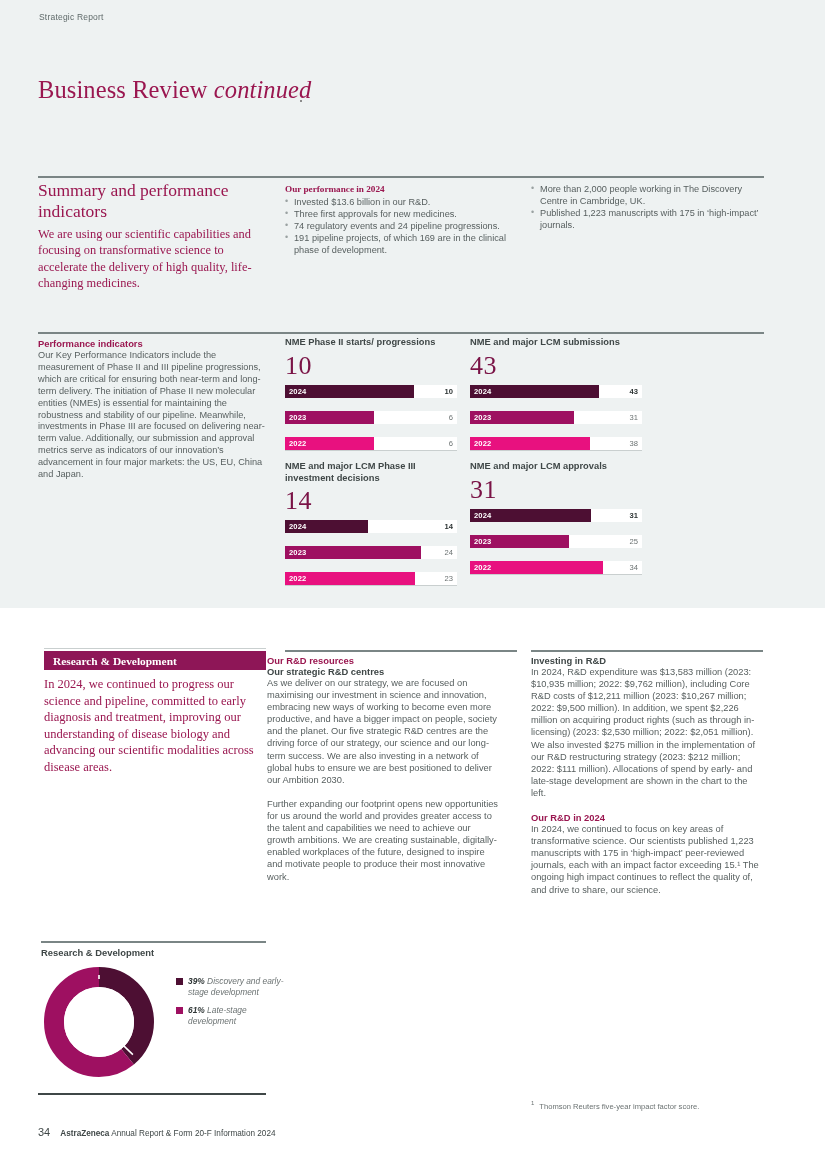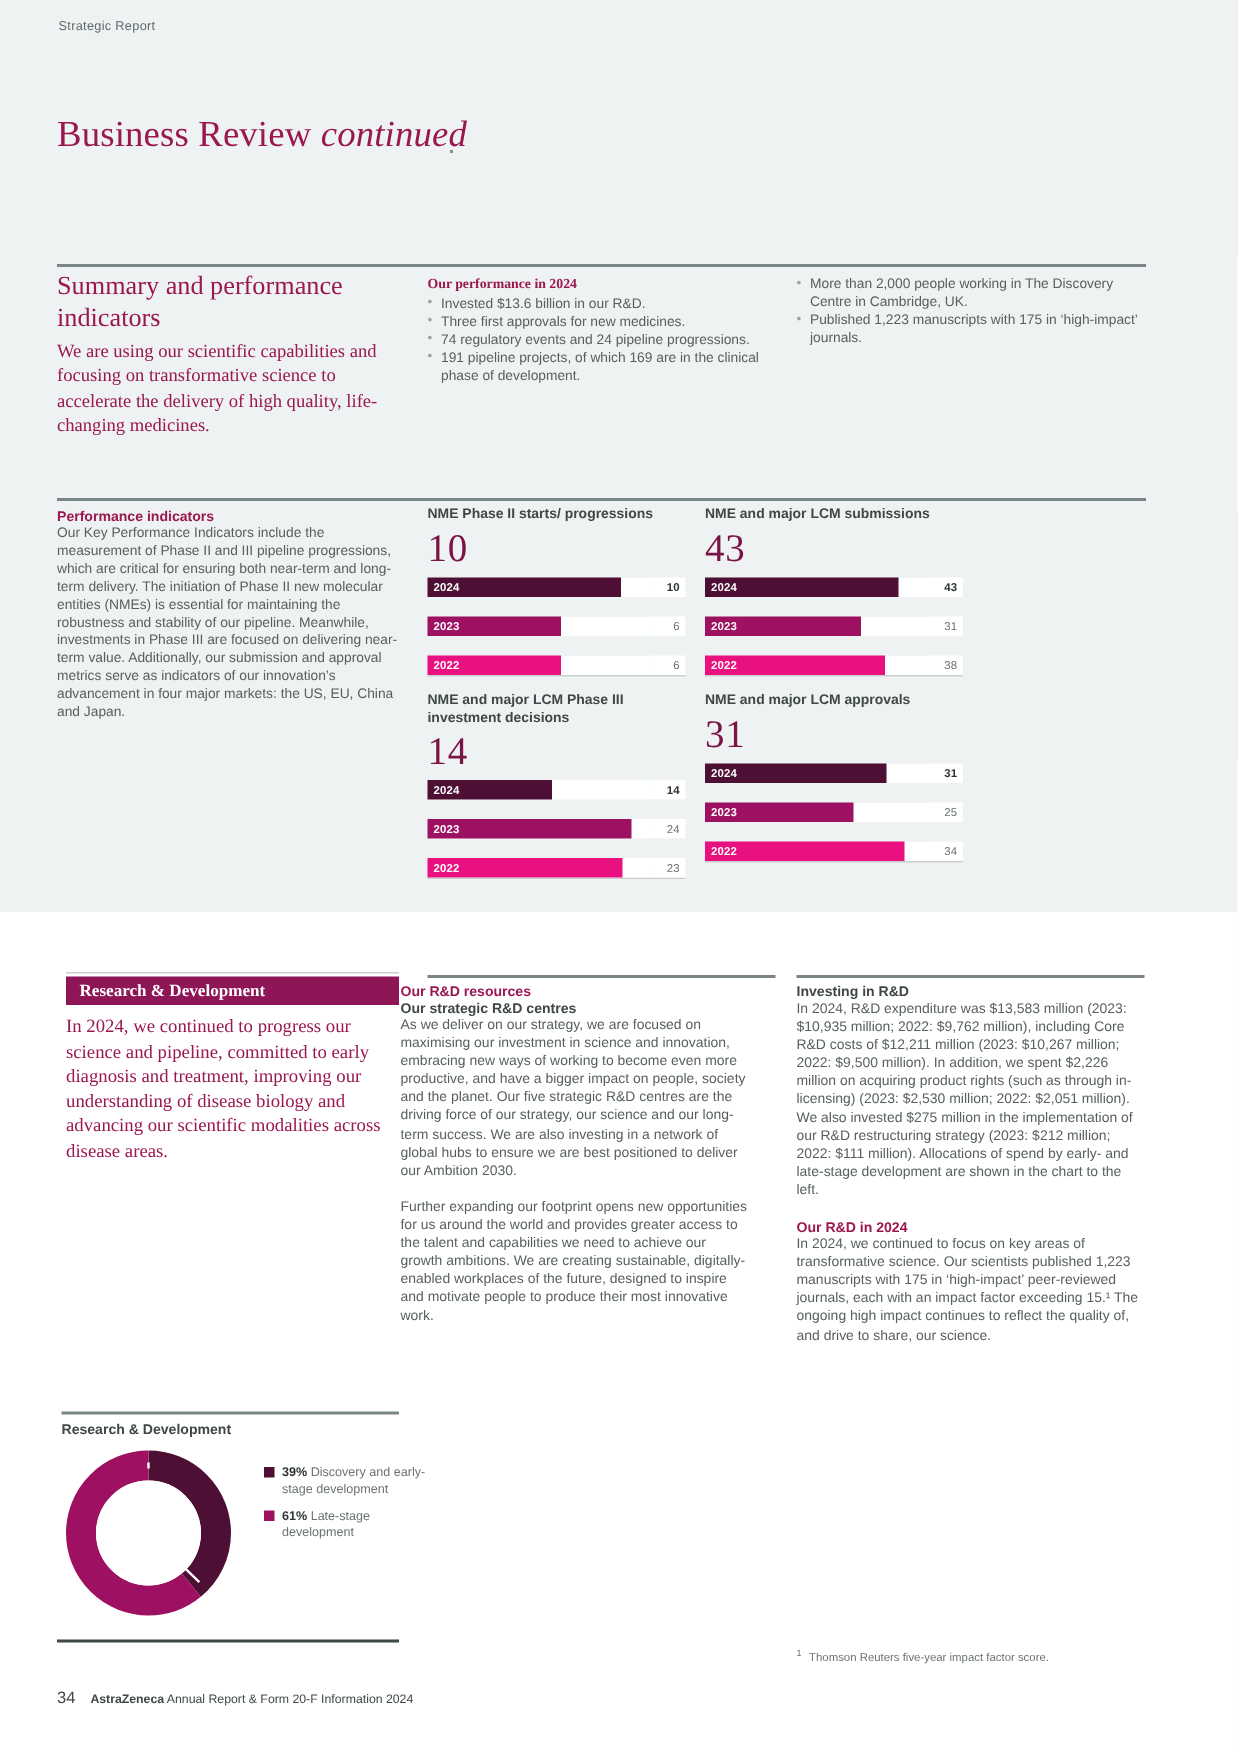--- a/index.html
+++ b/index.html
@@ -121,21 +121,21 @@
   .body-h-pink { font-size: 9.4px; font-weight: bold; color: #9a1750; }
   .body-h-dark { font-size: 9.4px; font-weight: bold; color: #3f4747; }
   .body-p { font-size: 9.3px; line-height: 12.1px; color: #575f5f; }
   .body-p + .body-p { margin-top: 12.1px; }
   .gap-block { margin-top: 13px; }
 
   
   .donut-title { position: absolute; left: 41px; top: 947px; font-size: 9.4px; font-weight: bold; color: #3f4747; }
   .donut-wrap { position: absolute; left: 40px; top: 963px; width: 118px; height: 118px; }
   .legend { position: absolute; left: 176px; top: 976px; width: 110px; }
-  .legend-row { display: flex; align-items: flex-start; margin-bottom: 8px; }
+  .legend-row { display: flex; align-items: flex-start; margin-bottom: 8px; font-style: italic; }
   .legend-sw { width: 7px; height: 7px; margin-right: 5px; margin-top: 1.5px; flex: 0 0 auto; }
   .legend-txt { font-size: 8.4px; line-height: 10.6px; color: #6b7272; }
   .legend-txt b { color: #2e3535; font-weight: bold; }
 
   
   .footnote {
     position: absolute; left: 531px; top: 1100px; width: 250px;
     font-size: 7.6px; color: #6b7272;
   }
   .footnote sup { font-size: 6px; margin-right: 5px; }

